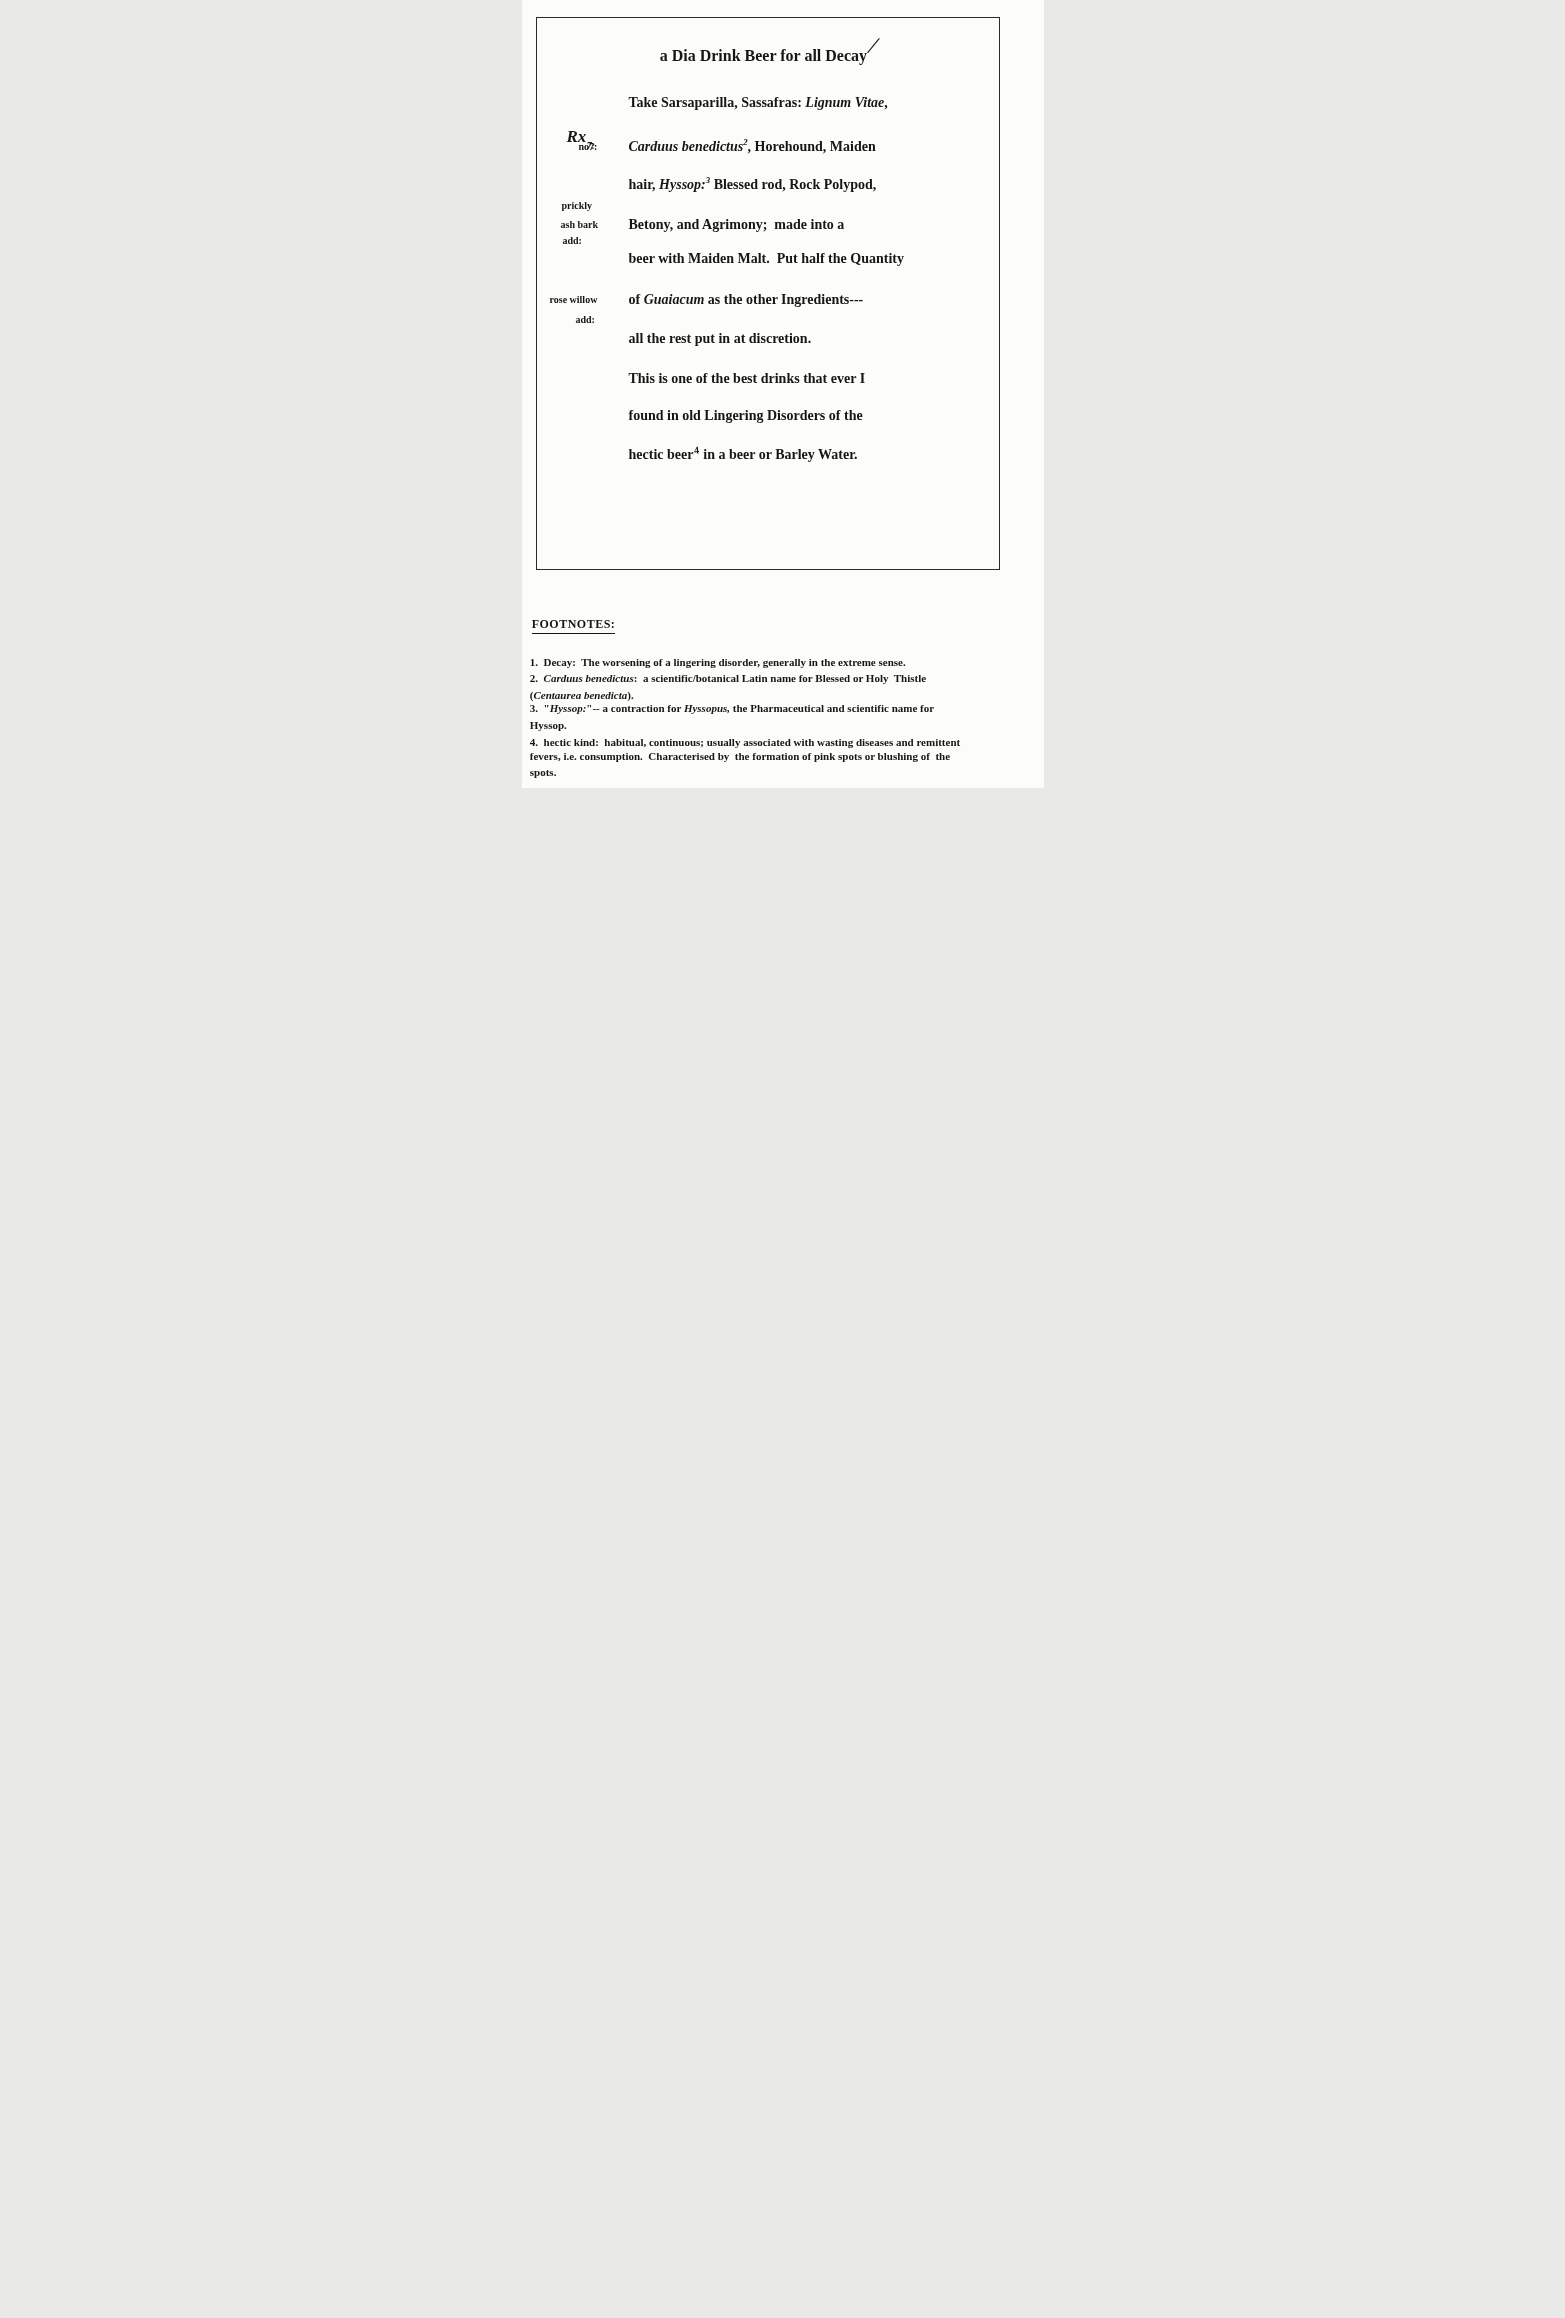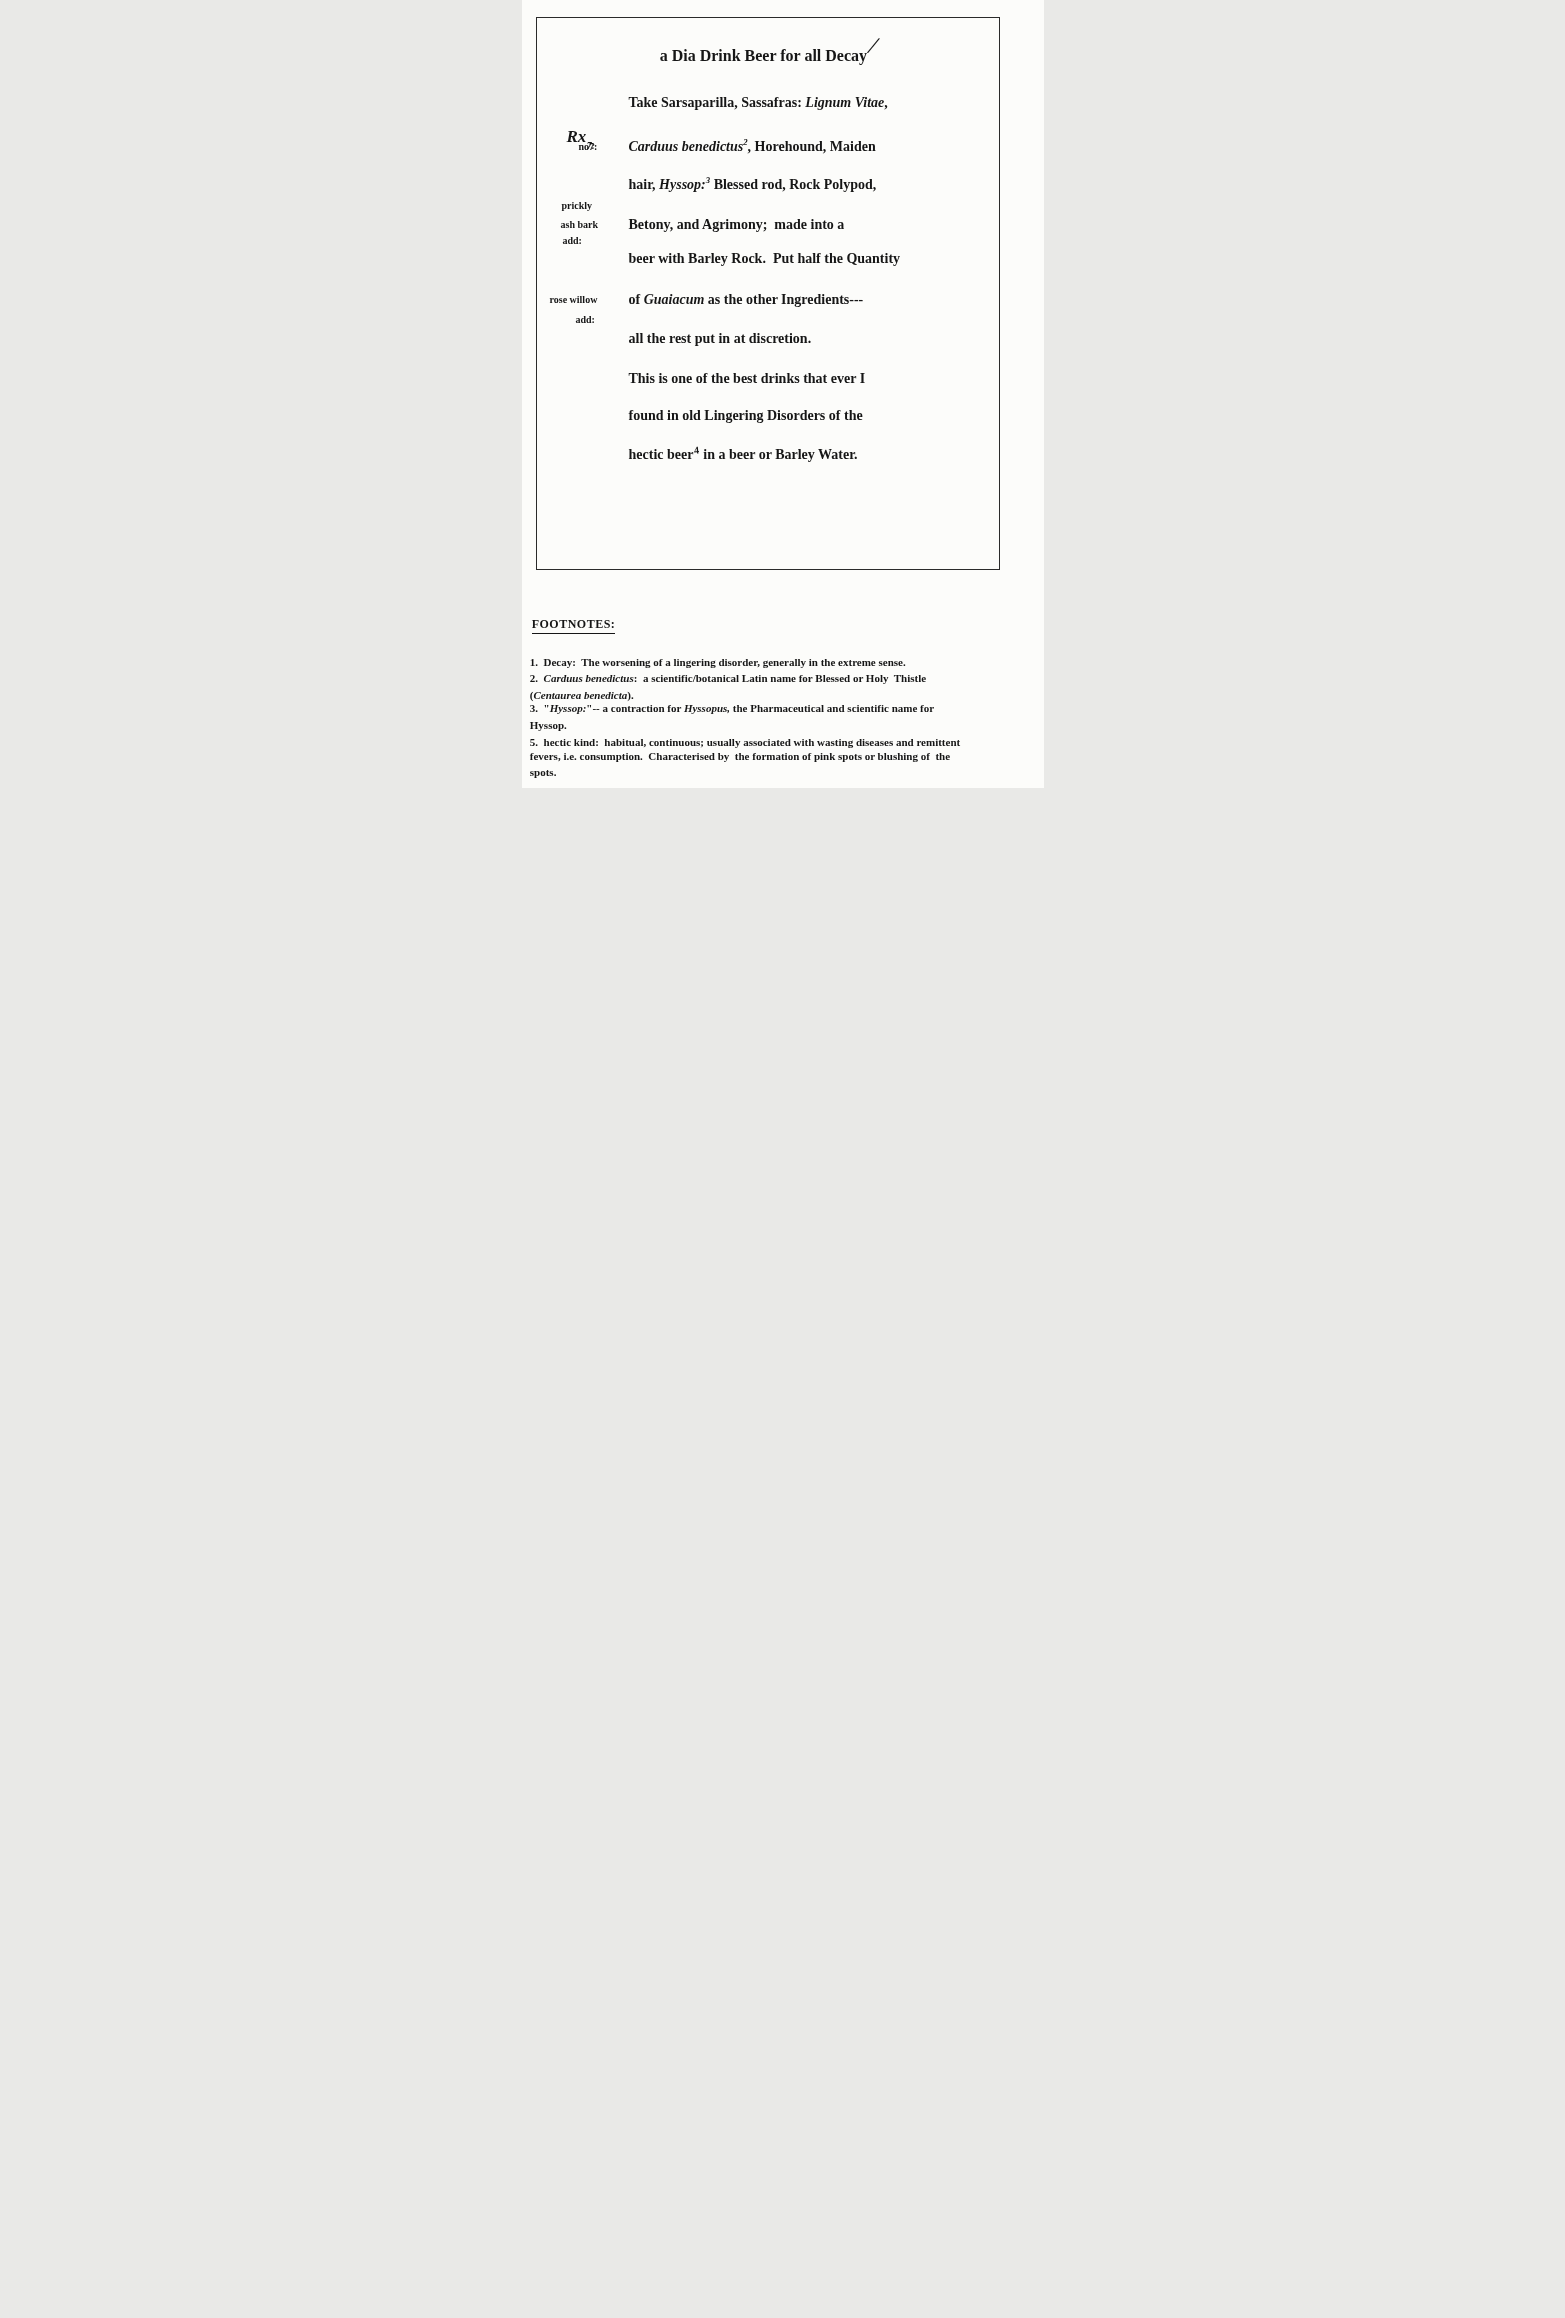--- a/index.html
+++ b/index.html
@@ -100,34 +100,34 @@
     <div class="label pos-add1">add:</div>
 
     <div class="label pos-rosewillow">rose willow</div>
 
     <div class="label pos-add2">add:</div>
 
     <div class="line l1"><span>Take Sarsaparilla, Sassafras: </span><span class="i">Lignum Vitae</span><span>,</span></div>
     <div class="line l2"><span class="i">Carduus benedictus</span><span class="i sup">2</span><span>, Horehound, Maiden</span></div>
     <div class="line l3"><span>hair, </span><span class="i">Hyssop:</span><span class="i sup">3</span><span> Blessed rod, Rock Polypod,</span></div>
     <div class="line l4"><span>Betony, and Agrimony;  made into a</span></div>
-    <div class="line l5"><span>beer with Barley Rock.  Put half the Quantity</span></div>
+    <div class="line l5"><span>beer with Maiden Malt.  Put half the Quantity</span></div>
     <div class="line l6"><span>of </span><span class="i">Guaiacum</span><span> as the other Ingredients---</span></div>
     <div class="line l7"><span>all the rest put in at discretion.</span></div>
     <div class="line l8"><span>This is one of the best drinks that ever I</span></div>
     <div class="line l9"><span>found in old Lingering Disorders of the</span></div>
     <div class="line l10"><span>hectic beer</span><span class="hand-sup">4</span><span> in a beer or Barley Water.</span></div>
 
   </div>
 
   <div class="fheading">FOOTNOTES:</div>
 
   <div class="fline f1"><span>1.  Decay:  The worsening of a lingering disorder, generally in the extreme sense.</span></div>
   <div class="fline f2a"><span>2.  </span><span class="i">Carduus benedictus</span><span>:  a scientific/botanical Latin name for Blessed or Holy  Thistle</span></div>
   <div class="fline f2b"><span>(</span><span class="i">Centaurea benedicta</span><span>).</span></div>
   <div class="fline f3a"><span>3.  "</span><span class="i">Hyssop:</span><span>"-- a contraction for </span><span class="i">Hyssopus,</span><span> the Pharmaceutical and scientific name for</span></div>
   <div class="fline f3b"><span>Hyssop.</span></div>
-  <div class="fline f4a"><span>5.  hectic kind:  habitual, continuous; usually associated with wasting diseases and remittent</span></div>
+  <div class="fline f4a"><span>4.  hectic kind:  habitual, continuous; usually associated with wasting diseases and remittent</span></div>
   <div class="fline f4b"><span>fevers, i.e. consumption.  Characterised by  the formation of pink spots or blushing of  the</span></div>
   <div class="fline f4c"><span>spots.</span></div>
 
 </div>
 
 
 </body></html>

